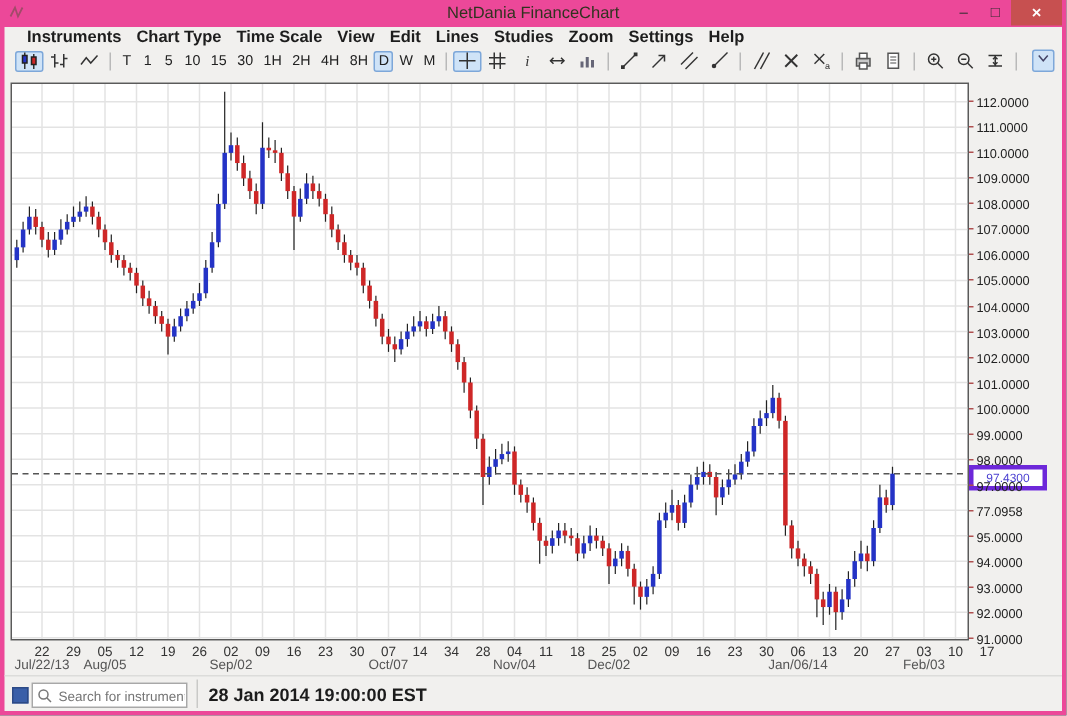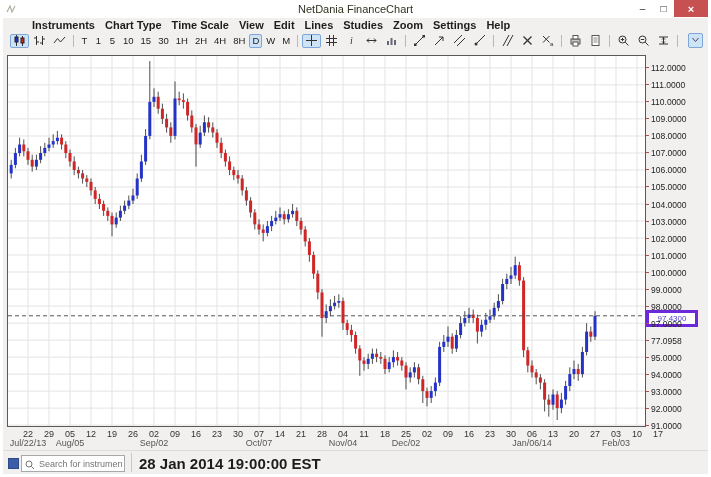--- a/index.html
+++ b/index.html
@@ -1,30 +1,30 @@
 <!DOCTYPE html>
 <html><head>
 <meta charset="utf-8">
 <style>
   html,body{margin:0;padding:0;background:#888;}
-  .window{position:relative;width:711px;height:477px;background:#ffffff;overflow:hidden;
+  .window{position:relative;width:711px;height:477px;background:#ec4899;overflow:hidden;
           font-family:"Liberation Sans",sans-serif;-webkit-font-smoothing:antialiased;}
   
   .titlebar{position:absolute;left:0;top:0;width:711px;height:18px;display:flex;align-items:center;}
   .app-icon{margin-left:6px;opacity:.45;}
   .title-text{position:absolute;left:0;right:0;text-align:center;font-size:11px;color:#30331f;}
   .winbtns{position:absolute;right:3px;top:0;display:flex;height:17px;z-index:5;}
   .winbtn{width:21px;height:17px;display:flex;align-items:center;justify-content:center;
           font-size:10px;color:#2e2e2e;cursor:default;}
   .winbtn.close{width:34px;background:#c75050;color:#fff;font-size:11px;font-weight:bold;}
   
   .content{position:absolute;left:3px;top:18px;width:705px;height:456px;background:#f1f0ee;}
   
   .menubar{position:absolute;left:0;top:0;width:705px;height:14px;display:flex;gap:10px;
-           align-items:center;padding-left:29px;box-sizing:border-box;}
+           align-items:center;padding-left:15px;box-sizing:border-box;}
   .menu-item{font-size:11px;font-weight:bold;color:#1d1d1d;white-space:nowrap;cursor:default;}
   
   .toolbar{position:absolute;left:0;top:14px;width:690px;height:17px;display:flex;align-items:center;
            padding-left:7px;box-sizing:border-box;gap:1px;}
   .sep{width:1px;height:12px;background:#b9b9b9;margin:0 3px;flex:none;}
   .tbtn{height:14px;min-width:13px;display:flex;align-items:center;justify-content:center;
         border:1px solid transparent;border-radius:2px;font-size:9.5px;color:#222;padding:0 2px;
         box-sizing:border-box;flex:none;cursor:default;}
   .tbtn.sel{background:#cfe3f7;border-color:#7da7d9;}
   .tbtn svg{display:block;}
@@ -46,21 +46,21 @@
   
   .statusbar{position:absolute;left:0;top:432px;width:705px;height:24px;border-top:1px solid #dcdcda;}
   .conn-square{position:absolute;left:5px;top:7px;width:9px;height:9px;background:#3a5fa8;border:1px solid #2c4a86;}
   .searchbox{position:absolute;left:18px;top:4px;width:102px;height:15px;background:#fff;
              border:1px solid #a8a8a8;}
   .searchbox input{position:absolute;left:15px;top:0;width:84px;height:13px;border:none;outline:none;
              font-size:9px;color:#555;font-family:"Liberation Sans",sans-serif;background:transparent;}
   .searchbox .mag{position:absolute;left:2px;top:1px;}
   .status-sep{position:absolute;left:128px;top:2px;width:1px;height:19px;background:#c9c9c7;}
   .timestamp{position:absolute;left:136px;top:0;height:24px;display:flex;align-items:center;
-             font-size:15px;font-weight:bold;color:#1c1c1c;}
+             font-size:12px;font-weight:bold;color:#1c1c1c;}
 </style>
 </head>
 <body>
 
 <div class="window">
 
   <div class="titlebar">
     <span class="app-icon">
       <svg width="12" height="10">
           <path d="M1 8 L4 2 L6 8 L9 2" stroke="#4a4d30" fill="none" stroke-width="1.2"></path>
@@ -713,21 +713,21 @@
         <div class="xweek" style="left: 88px;">12</div>
         <div class="xweek" style="left: 109px;">19</div>
         <div class="xweek" style="left: 130px;">26</div>
         <div class="xweek" style="left: 151px;">02</div>
         <div class="xweek" style="left: 172px;">09</div>
         <div class="xweek" style="left: 193px;">16</div>
         <div class="xweek" style="left: 214px;">23</div>
         <div class="xweek" style="left: 235px;">30</div>
         <div class="xweek" style="left: 256px;">07</div>
         <div class="xweek" style="left: 277px;">14</div>
-        <div class="xweek" style="left: 298px;">21</div>
+        <div class="xweek" style="left: 298px;">34</div>
         <div class="xweek" style="left: 319px;">28</div>
         <div class="xweek" style="left: 340px;">04</div>
         <div class="xweek" style="left: 361px;">11</div>
         <div class="xweek" style="left: 382px;">18</div>
         <div class="xweek" style="left: 403px;">25</div>
         <div class="xweek" style="left: 424px;">02</div>
         <div class="xweek" style="left: 445px;">09</div>
         <div class="xweek" style="left: 466px;">16</div>
         <div class="xweek" style="left: 487px;">23</div>
         <div class="xweek" style="left: 508px;">30</div>

